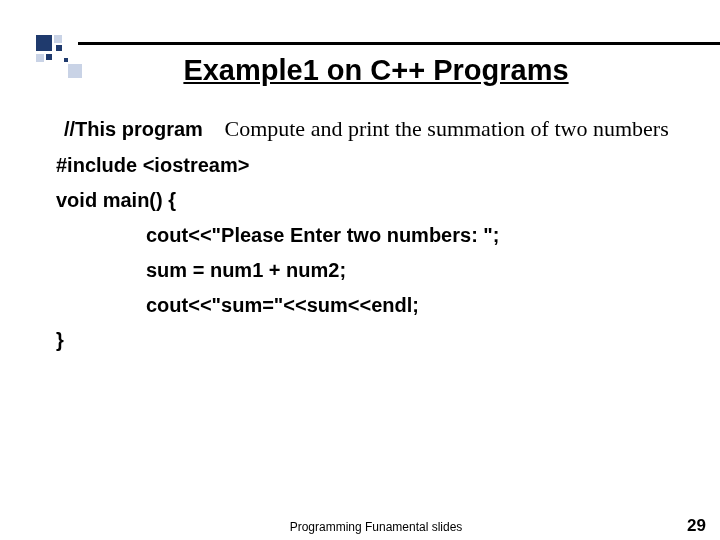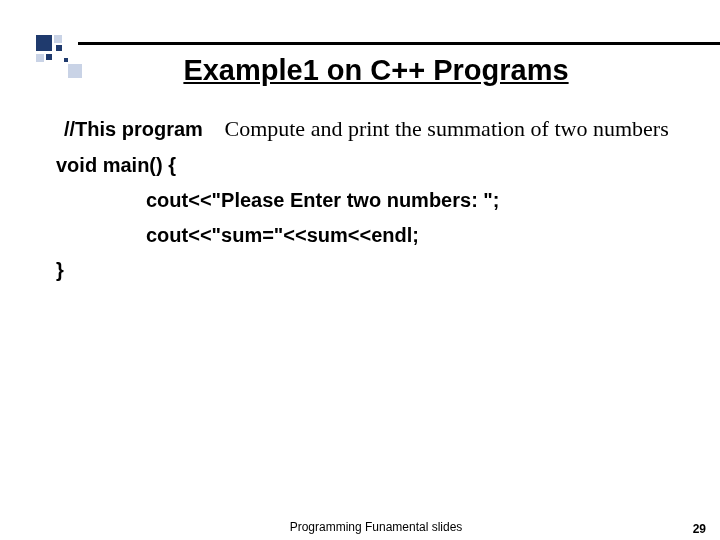--- a/index.html
+++ b/index.html
@@ -75,21 +75,21 @@
     left: 0;
     right: 0;
     text-align: center;
     font-size: 12px;
     color: #000;
   }
   .page-num {
     position: absolute;
     bottom: 12px;
     right: 22px;
-    font-size: 12px;
+    font-size: 17px;
     font-weight: bold;
     color: #000;
   }
 </style>
 </head>
 <body>
 
 <div class="corner-accent">
   <div class="accent-sq-dark" style="top:3px; left:4px; width:16px; height:16px;"></div>
   <div class="accent-sq-light" style="top:3px; left:22px; width:8px; height:8px;"></div>
@@ -101,20 +101,22 @@
 </div>
 
 <div class="top-rule"></div>
 
 <h1 class="title">Example1 on C++ Programs</h1>
 
 <div class="content">
   <div>
     <span class="comment-prefix">//This program </span><span class="comment-rest">Compute and print the summation of two numbers</span>
   </div>
+  <div class="code-line">#include &lt;iostream&gt;</div>
   <div class="code-line">void main() {</div>
   <div class="code-line indent">cout&lt;&lt;"Please Enter two numbers: ";</div>
+  <div class="code-line indent">sum = num1 + num2;</div>
   <div class="code-line indent">cout&lt;&lt;"sum="&lt;&lt;sum&lt;&lt;endl;</div>
   <div class="code-line">}</div>
 </div>
 
 <div class="footer">Programming Funamental slides</div>
 <div class="page-num">29</div>
 
 </body></html>

